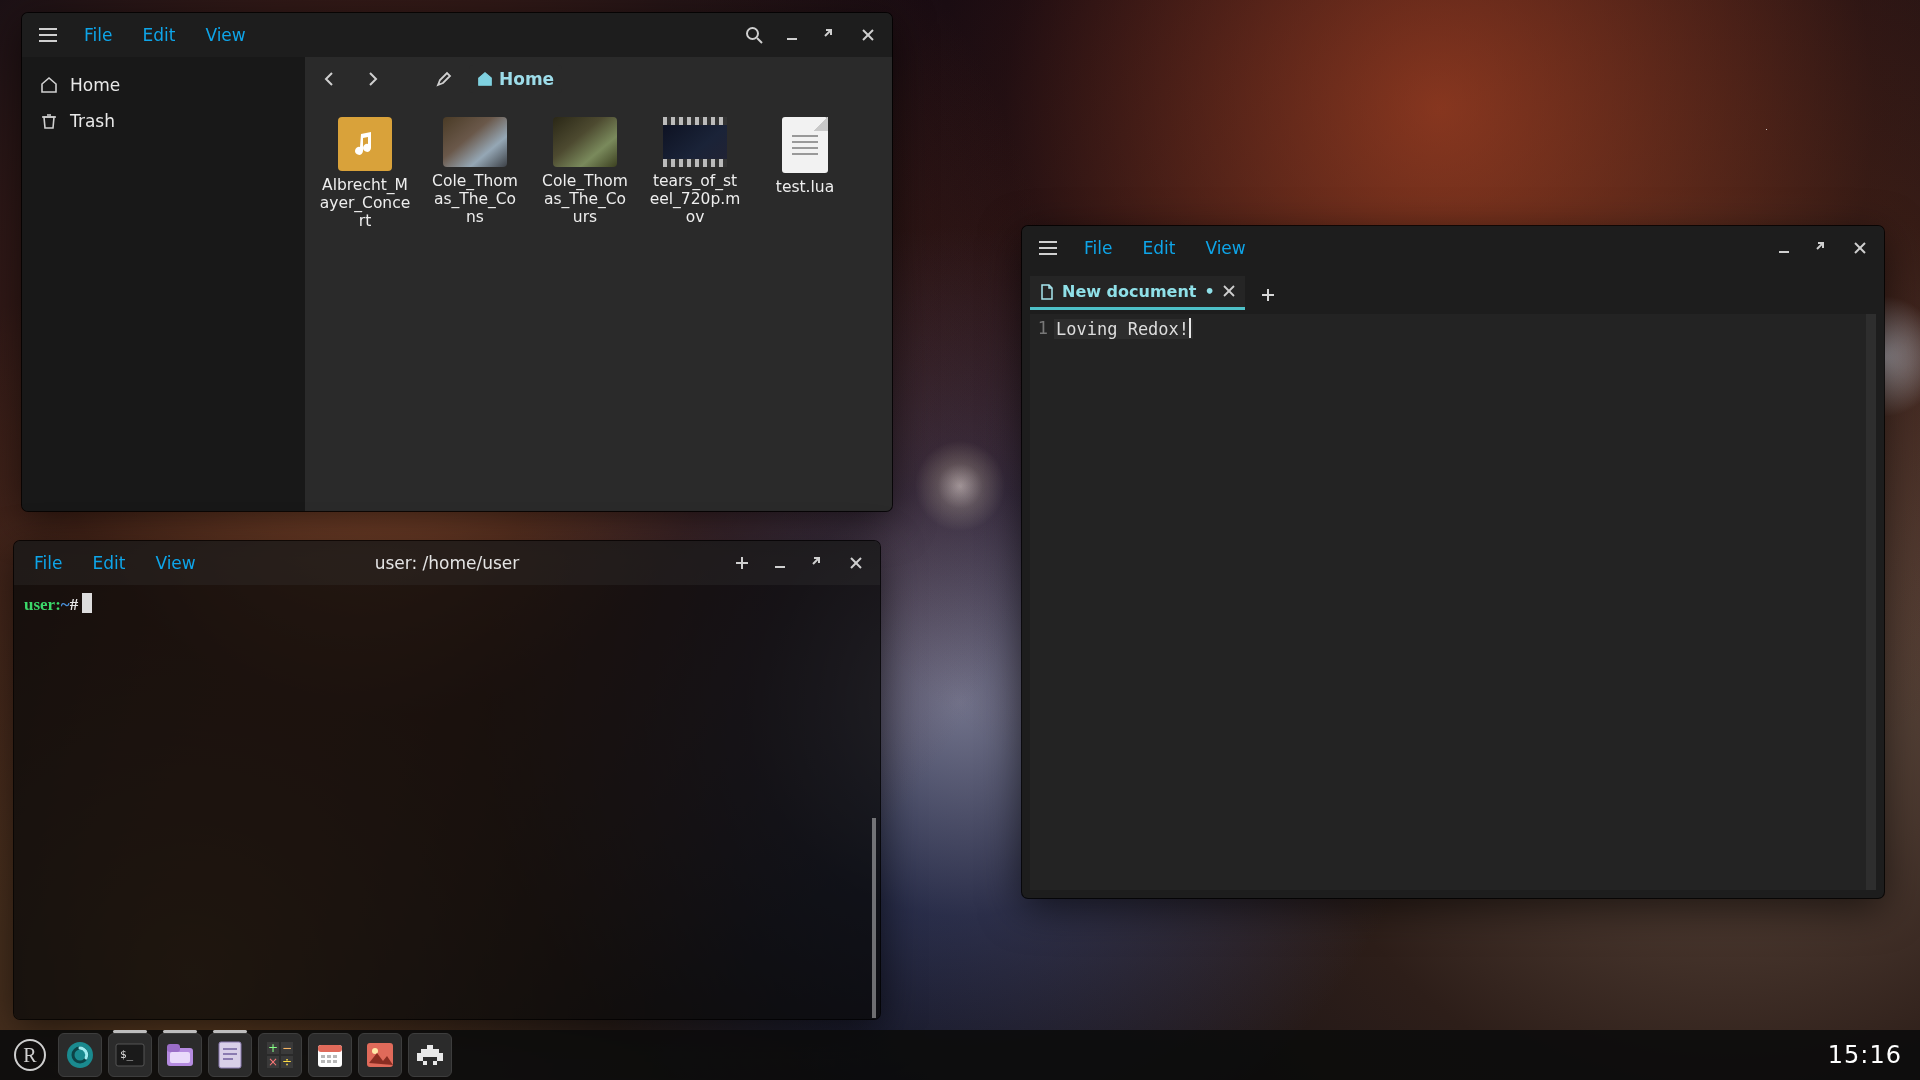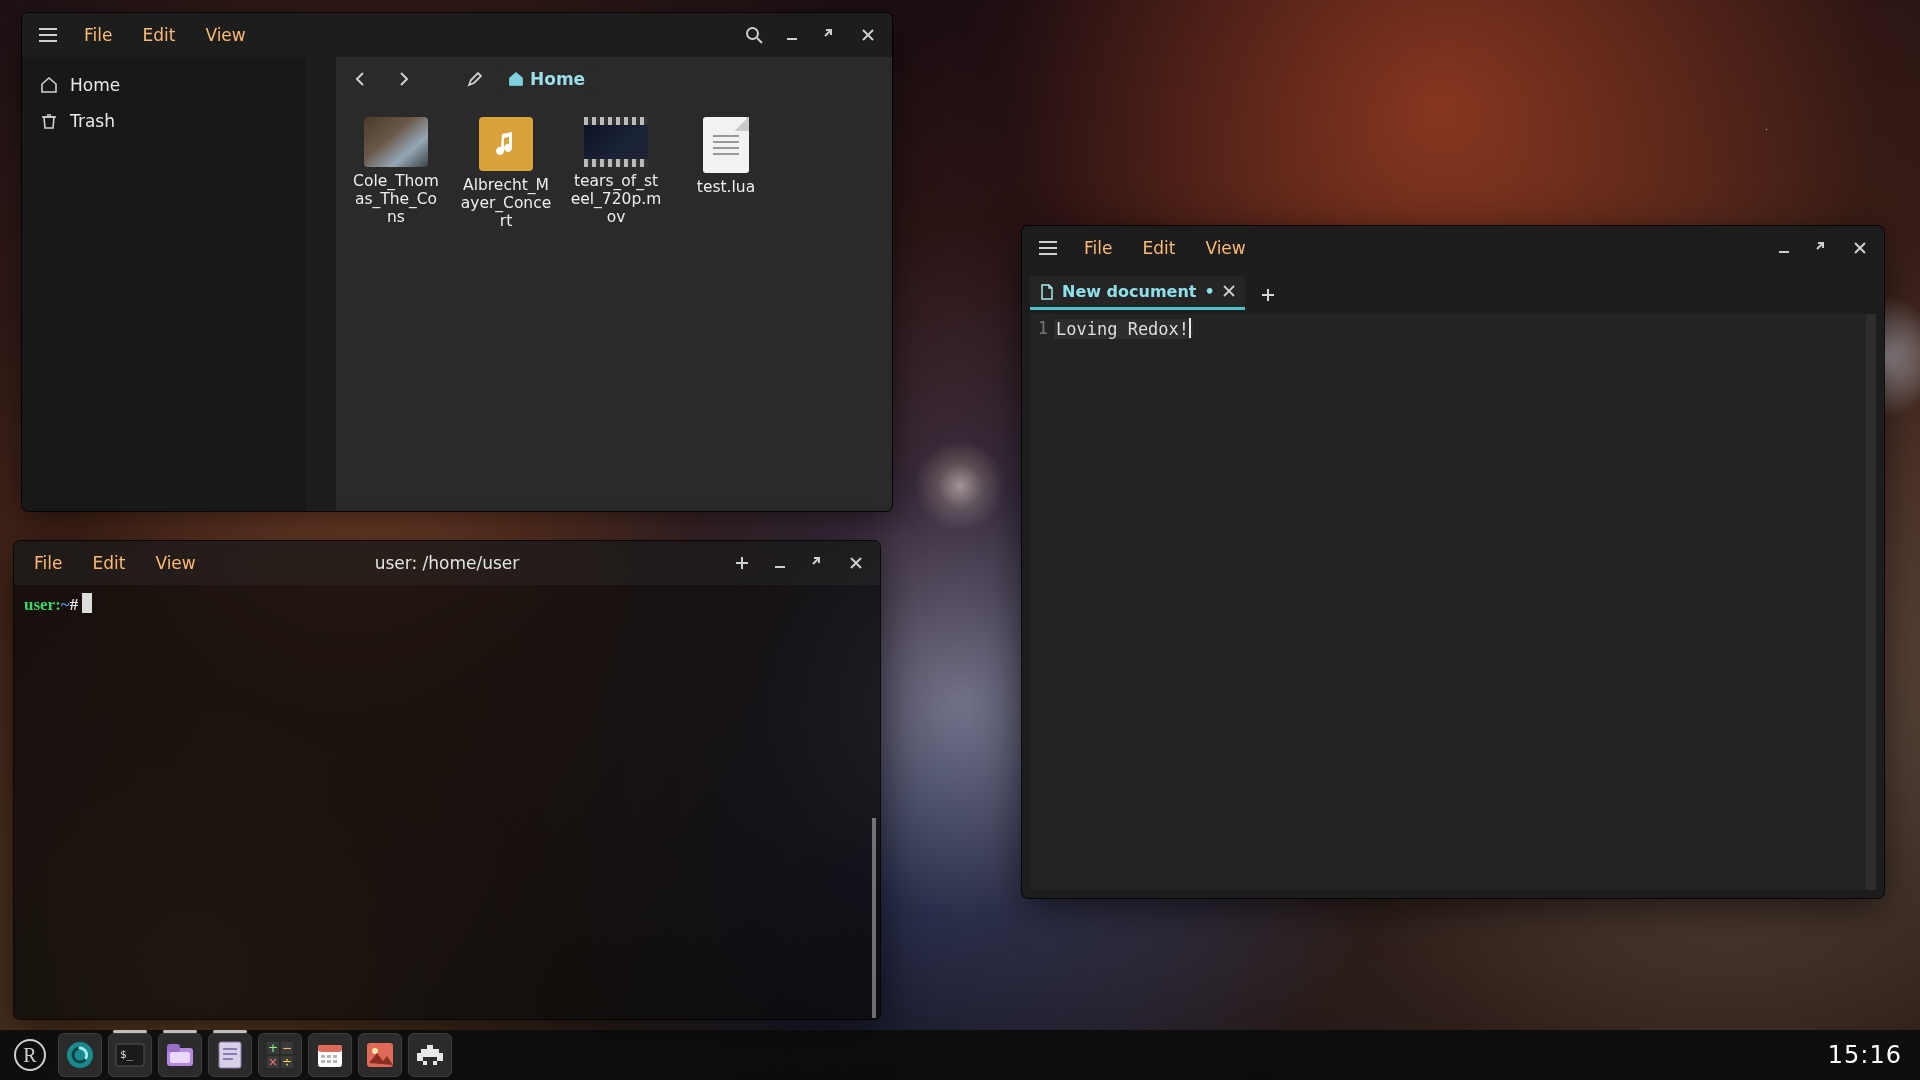--- a/index.html
+++ b/index.html
@@ -48,31 +48,31 @@
     box-shadow: 0 10px 40px rgba(0,0,0,.6), 0 0 0 1px rgba(0,0,0,.8);
     display:flex; flex-direction:column;
     overflow:hidden;
     font-size:17px;
   }
   .menubar {
     display:flex; align-items:center; height:44px; padding:0 6px; gap:2px;
     user-select:none;
     background:#1d1d1d;
   }
-  .menubar .menu-item { padding:4px 14px; font-size:17px; color:#fdba74; border-radius:4px; cursor:default;}
+  .menubar .menu-item { padding:4px 14px; font-size:17px; color:#0ea5e9; border-radius:4px; cursor:default;}
   .menubar .ham { padding:4px 10px; color:#d0d0d0;}
   .menubar .spacer { flex:1; }
   .win-ctrl { width:36px; height:36px; display:flex; align-items:center; justify-content:center; color:#cfcfcf; border-radius:4px;}
   .win-ctrl svg, .ico svg { display:block; }
   .ico { display:inline-flex; align-items:center; justify-content:center; }
 
   
   #fm { left:22px; top:13px; width:870px; height:498px; background:#1d1d1d; }
   #fm .menubar { border-bottom:none; }
-  #fm .body { display:flex; flex:1; min-height:0;gap:31px;}
+  #fm .body { display:flex; flex:1; min-height:0;}
   #fm .sidebar { width:283px; background:#181818; padding:10px 6px;}
   .side-item { display:flex; align-items:center; gap:12px; padding:8px 12px; font-size:17px; color:#e8e8e8; border-radius:4px;}
   #fm .content { flex:1; display:flex; flex-direction:column; background:#2a2a2a;}
   .loc-bar { display:flex; align-items:center; gap:8px; padding:6px 8px; height:44px;}
   .loc-bar .nav-btn { width:34px; height:34px; display:flex; align-items:center; justify-content:center; color:#d0d0d0;}
   .loc-crumb { display:flex; align-items:center; gap:6px; background:#2a2a2a; padding:4px 8px; border-radius:4px; color:#9ddce9; font-weight:bold;}
   .loc-crumb .home-ico { color:#7fd1e0;}
   .file-grid { flex:1; padding:12px 10px; display:flex; flex-wrap:wrap; align-content:flex-start; gap:10px 10px; overflow:auto;}
   .file-item { width:100px; display:flex; flex-direction:column; align-items:center; text-align:center; font-size:15.5px; color:#eee; gap:6px; padding:4px;}
   .file-item .thumb { width:64px; height:54px; border-radius:4px; display:flex; align-items:center; justify-content:center; }
@@ -208,30 +208,34 @@
             <svg width="16" height="16" viewBox="0 0 18 18" fill="#7fd1e0" stroke="#7fd1e0" stroke-width="1.4">
                 <path d="M2 8 L9 2 L16 8 V16 H2 Z"></path>
               </svg>
           </span>
           <span>Home</span>
         </div>
       </div>
 
       <div class="file-grid">
         <div class="file-item">
-          <div class="thumb image"></div>
-          <div class="label">Cole_Thomas_The_Cons</div>
-        </div>
-        <div class="file-item">
           <div class="thumb audio">
             <svg width="28" height="28" viewBox="0 0 28 28" fill="#fff">
                 <path d="M10 4 L20 2 V18 A4 4 0 1 1 17 14 V7 L12 8 V21 A4 4 0 1 1 9 17 Z"></path>
               </svg>
           </div>
           <div class="label">Albrecht_Mayer_Concert</div>
+        </div>
+        <div class="file-item">
+          <div class="thumb image"></div>
+          <div class="label">Cole_Thomas_The_Cons</div>
+        </div>
+        <div class="file-item">
+          <div class="thumb image" style="background:linear-gradient(140deg,#2a2716,#4d4a30 40%,#7a8a5c 70%,#3c4020);"></div>
+          <div class="label">Cole_Thomas_The_Cours</div>
         </div>
         <div class="file-item">
           <div class="thumb video"></div>
           <div class="label">tears_of_steel_720p.mov</div>
         </div>
         <div class="file-item">
           <div class="thumb doc">
               <div class="lines"></div>
             </div>
           <div class="label">test.lua</div>

